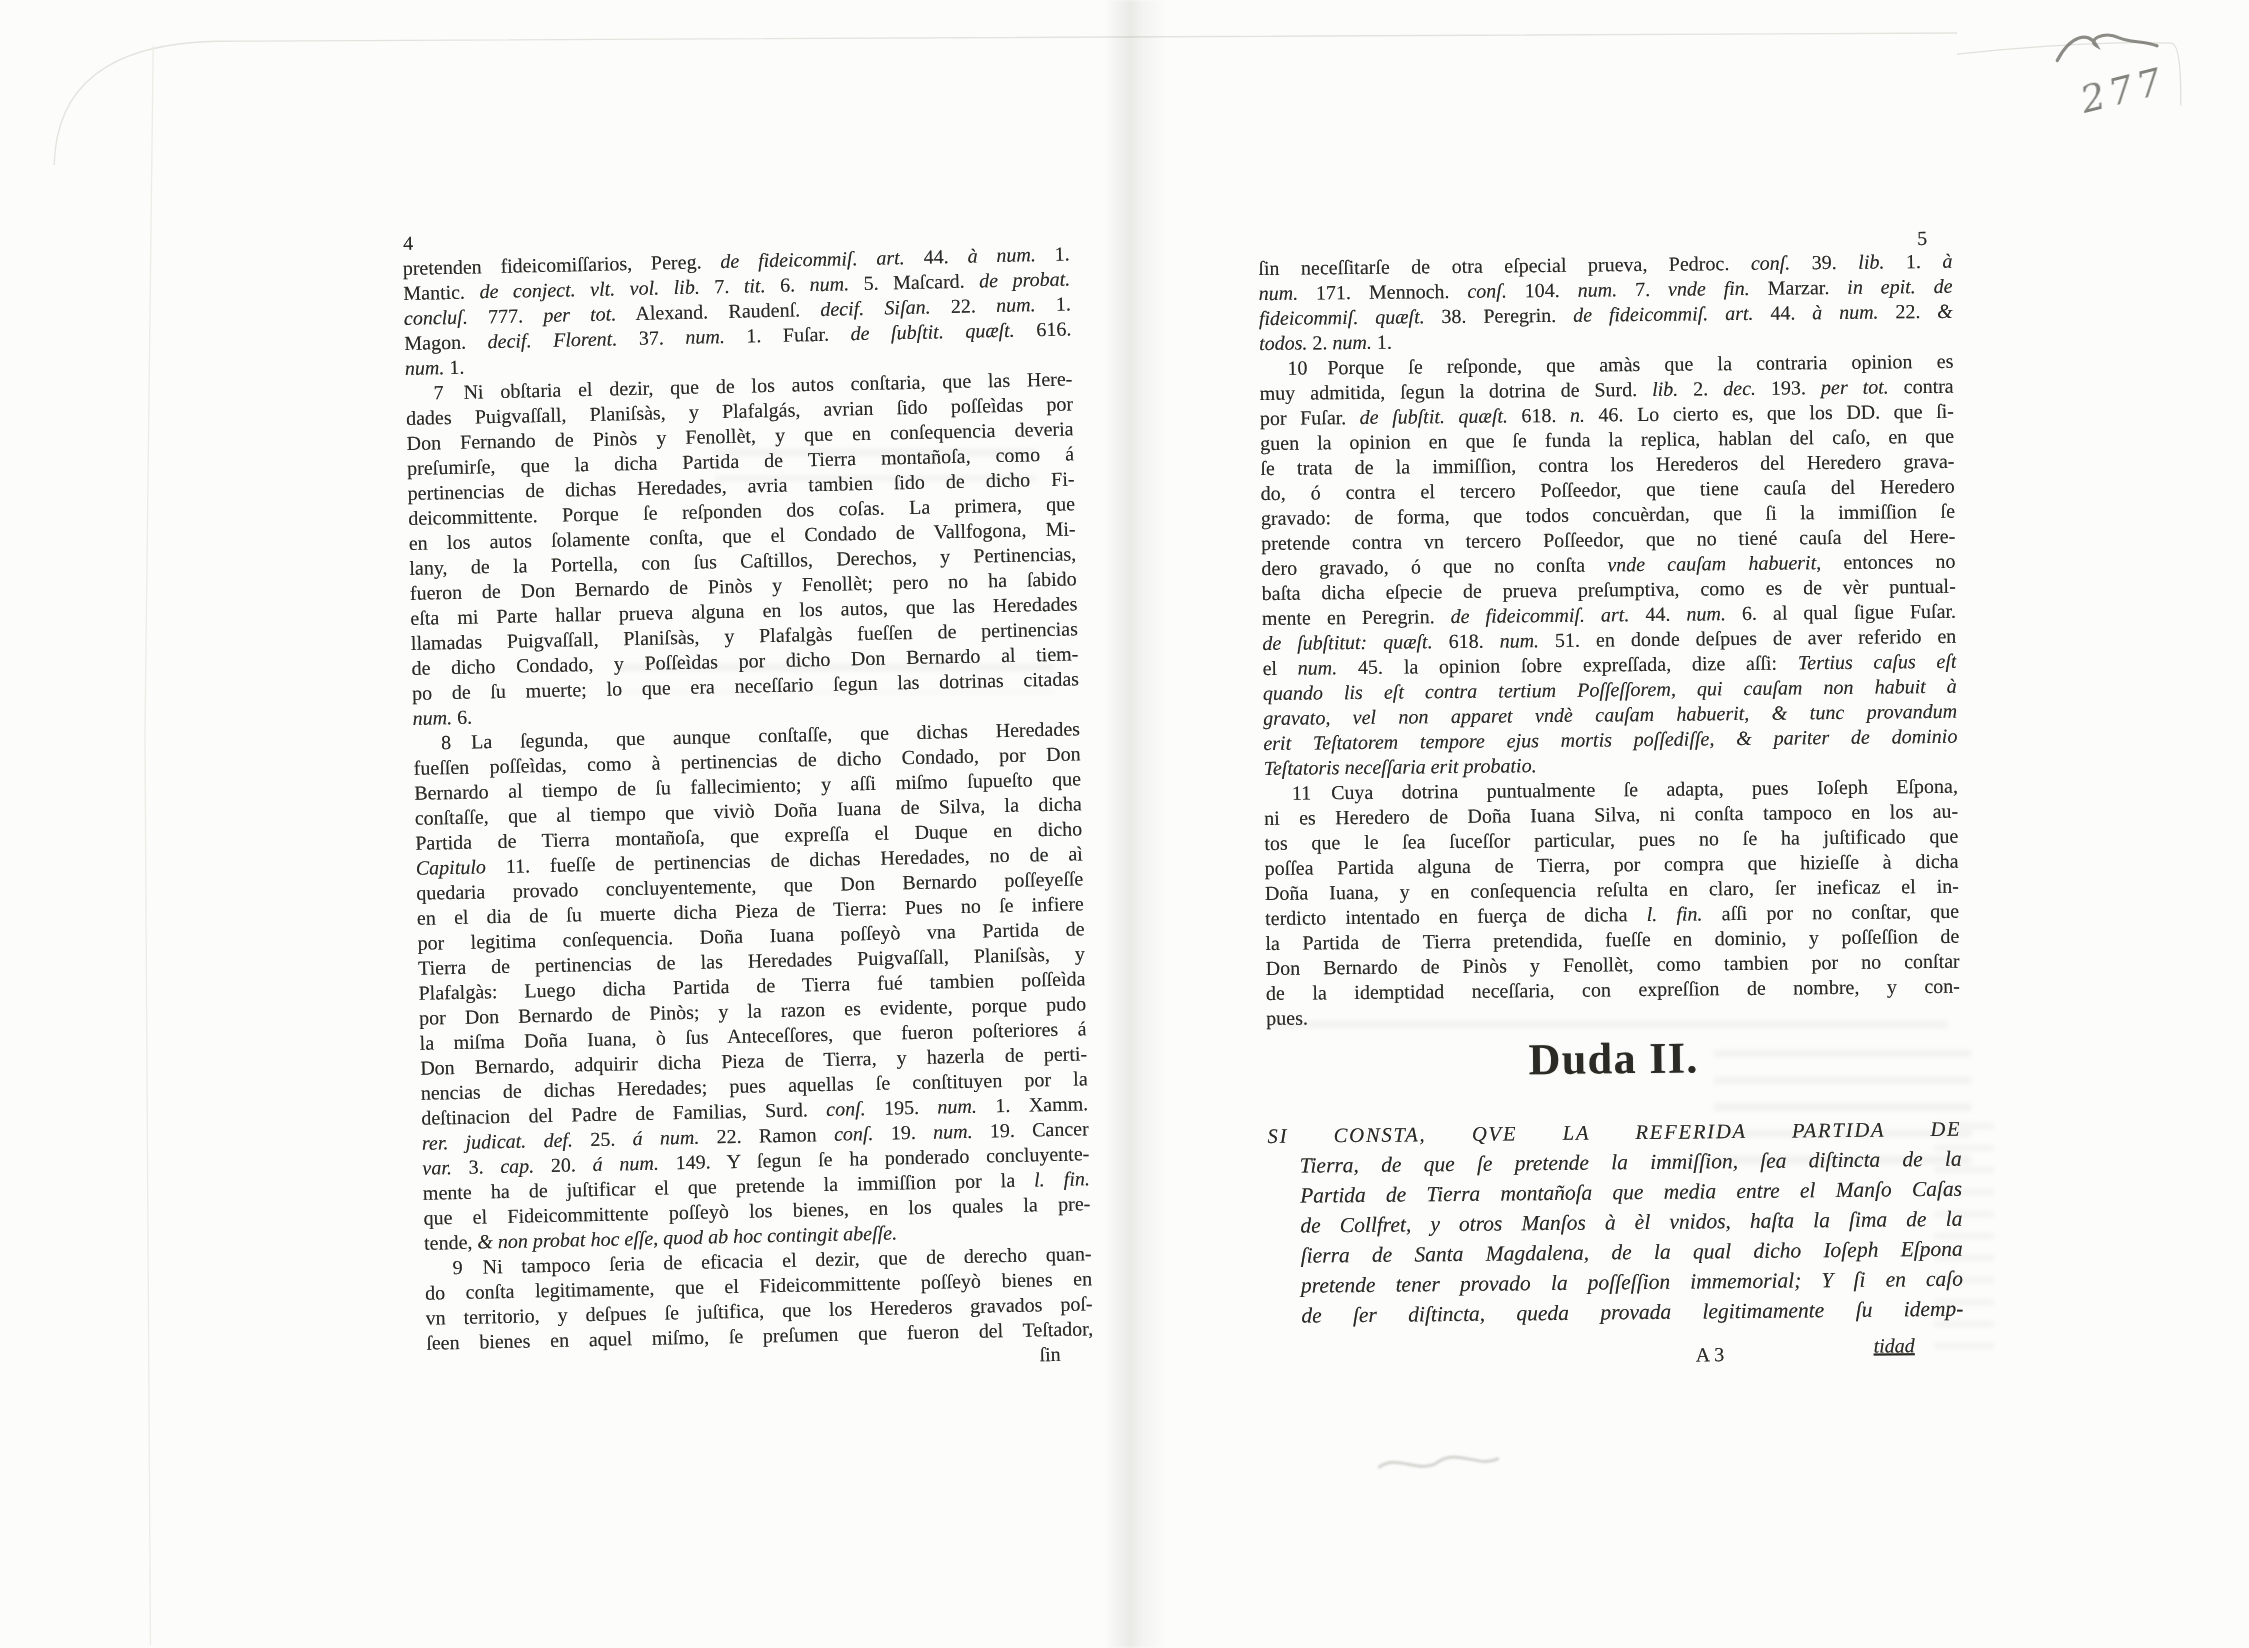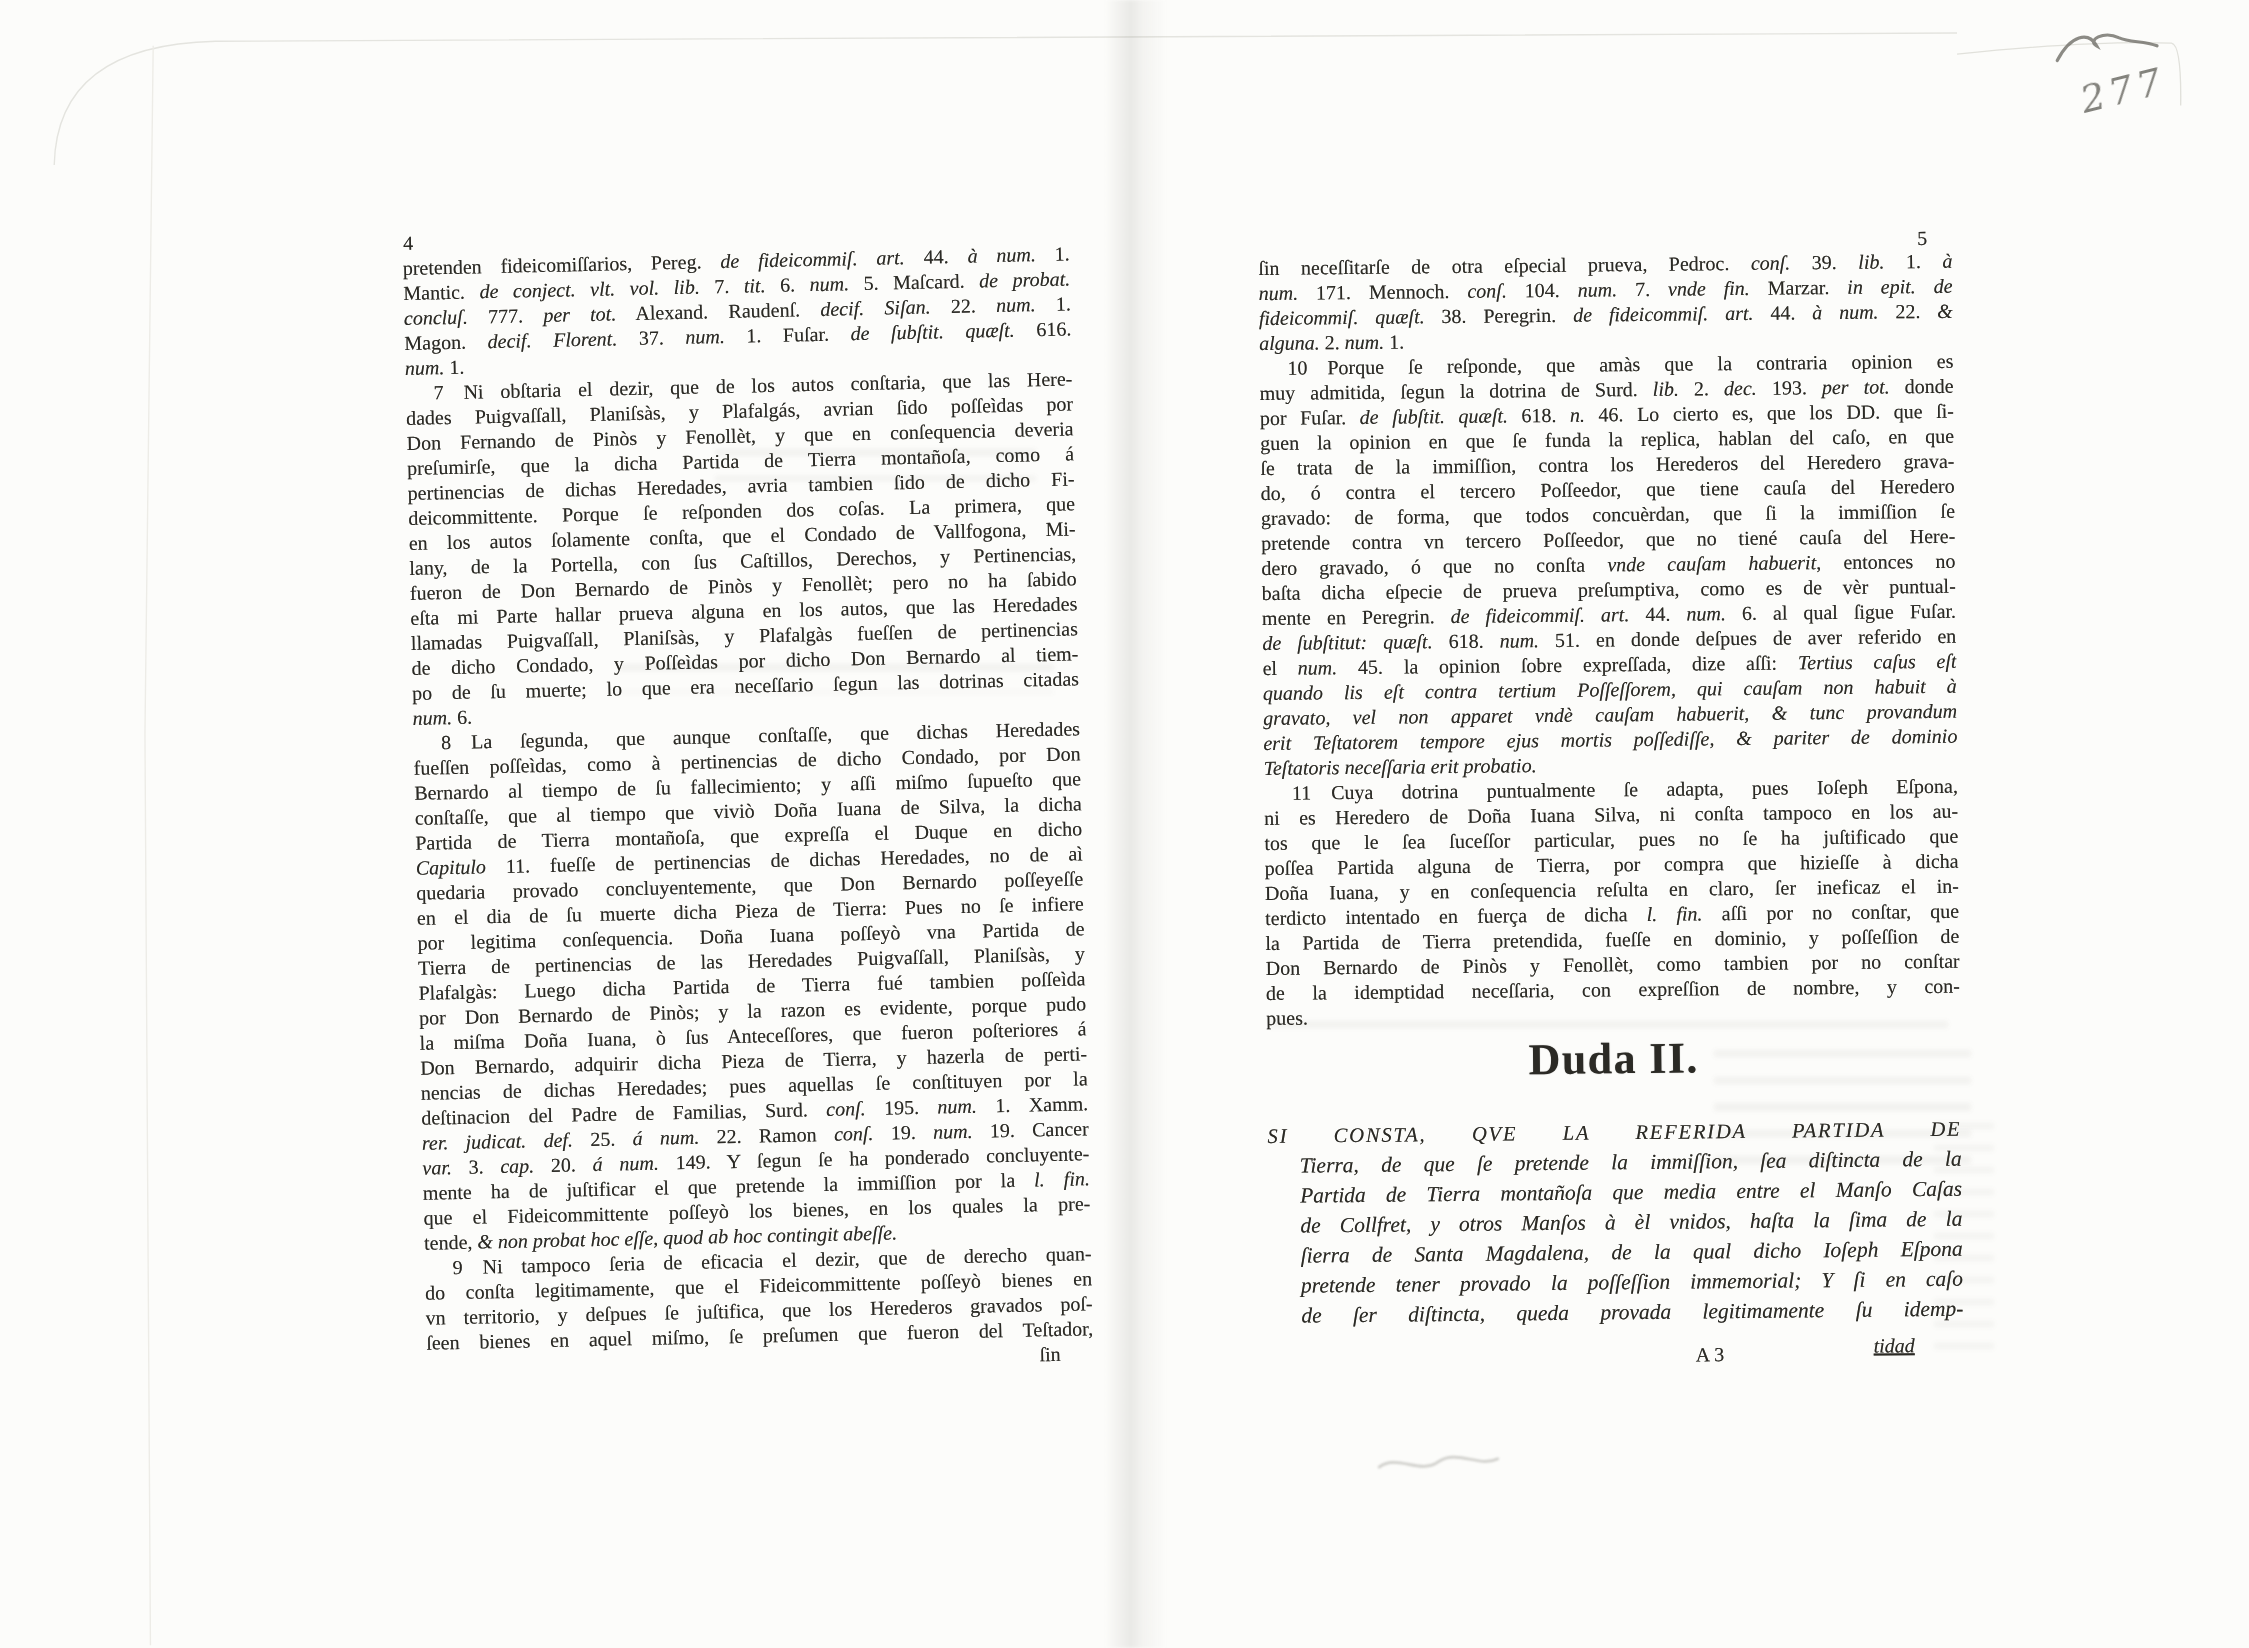--- a/index.html
+++ b/index.html
@@ -149,23 +149,23 @@
       </div>
     <div class="catchword">ſin</div>
   </div>
 
   <div class="rightblock page-text">
     <div class="pagenum right">5</div>
     <div class="lines">
         <div class="line"><span>ſin neceſſitarſe de otra eſpecial prueva, Pedroc. </span><i>conſ.</i><span> 39. </span><i>lib.</i><span> 1. </span><i>à</i></div>
         <div class="line"><i>num.</i><span> 171. Mennoch. </span><i>conſ.</i><span> 104. </span><i>num.</i><span> 7. </span><i>vnde fin.</i><span> Marzar. </span><i>in epit. de</i></div>
         <div class="line"><i>fideicommiſ. quæſt.</i><span> 38. Peregrin. </span><i>de fideicommiſ. art.</i><span> 44. </span><i>à num.</i><span> 22. </span><i>&amp;</i></div>
-        <div class="line short"><i>alguna.</i><span> 2. </span><i>num.</i><span> 1.</span></div>
+        <div class="line short"><i>todos.</i><span> 2. </span><i>num.</i><span> 1.</span></div>
         <div class="line indent"><span>10  Porque ſe reſponde, que amàs que la contraria opinion es</span></div>
-        <div class="line"><span>muy admitida, ſegun la dotrina de Surd. </span><i>lib.</i><span> 2. </span><i>dec.</i><span> 193. </span><i>per tot.</i><span> donde</span></div>
+        <div class="line"><span>muy admitida, ſegun la dotrina de Surd. </span><i>lib.</i><span> 2. </span><i>dec.</i><span> 193. </span><i>per tot.</i><span> contra</span></div>
         <div class="line"><span>por Fuſar. </span><i>de ſubſtit. quæſt.</i><span> 618. </span><i>n.</i><span> 46. Lo cierto es, que los DD. que ſi-</span></div>
         <div class="line"><span>guen la opinion en que ſe funda la replica, hablan del caſo, en que</span></div>
         <div class="line"><span>ſe trata de la immiſſion, contra los Herederos del Heredero grava-</span></div>
         <div class="line"><span>do, ó contra el tercero Poſſeedor, que tiene cauſa del Heredero</span></div>
         <div class="line"><span>gravado: de forma, que todos concuèrdan, que ſi la immiſſion ſe</span></div>
         <div class="line"><span>pretende contra vn tercero Poſſeedor, que no tiené cauſa del Here-</span></div>
         <div class="line"><span>dero gravado, ó que no conſta </span><i>vnde cauſam habuerit</i><span>, entonces no</span></div>
         <div class="line"><span>baſta dicha eſpecie de prueva preſumptiva, como es de vèr puntual-</span></div>
         <div class="line"><span>mente en Peregrin. </span><i>de fideicommiſ. art.</i><span> 44. </span><i>num.</i><span> 6. al qual ſigue Fuſar.</span></div>
         <div class="line"><i>de ſubſtitut: quæſt.</i><span> 618. </span><i>num.</i><span> 51. en donde deſpues de aver referido en</span></div>

